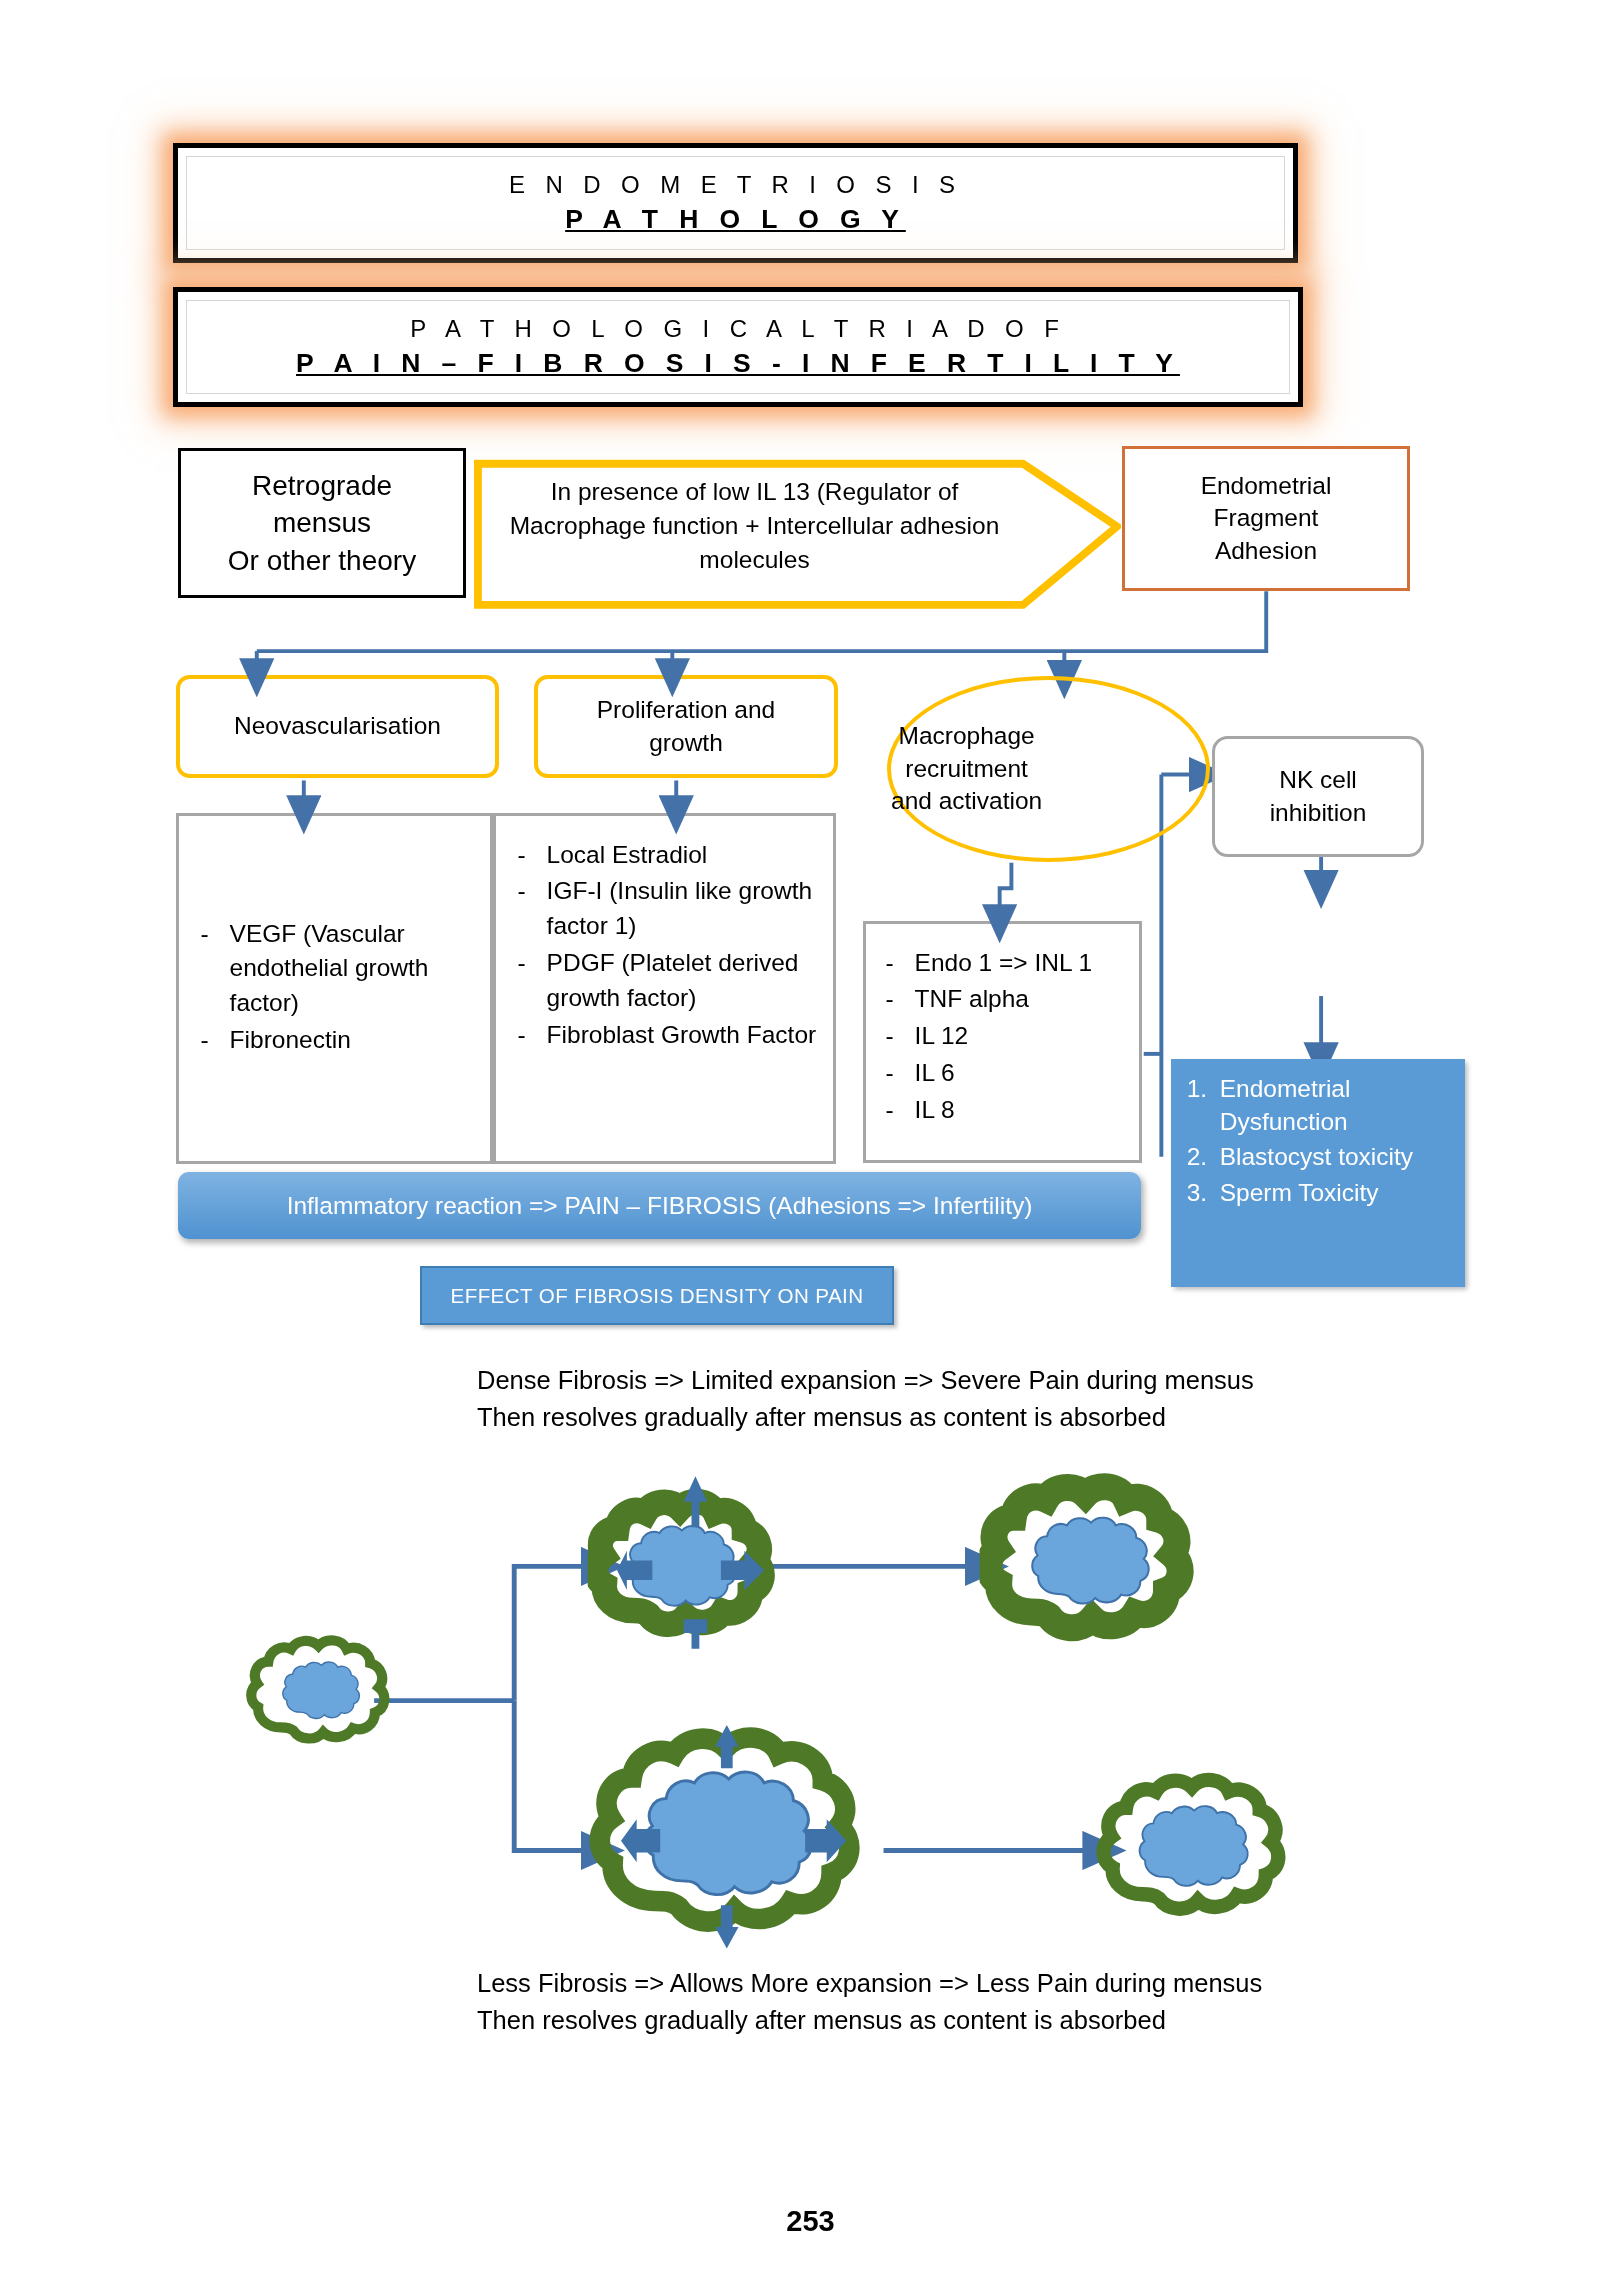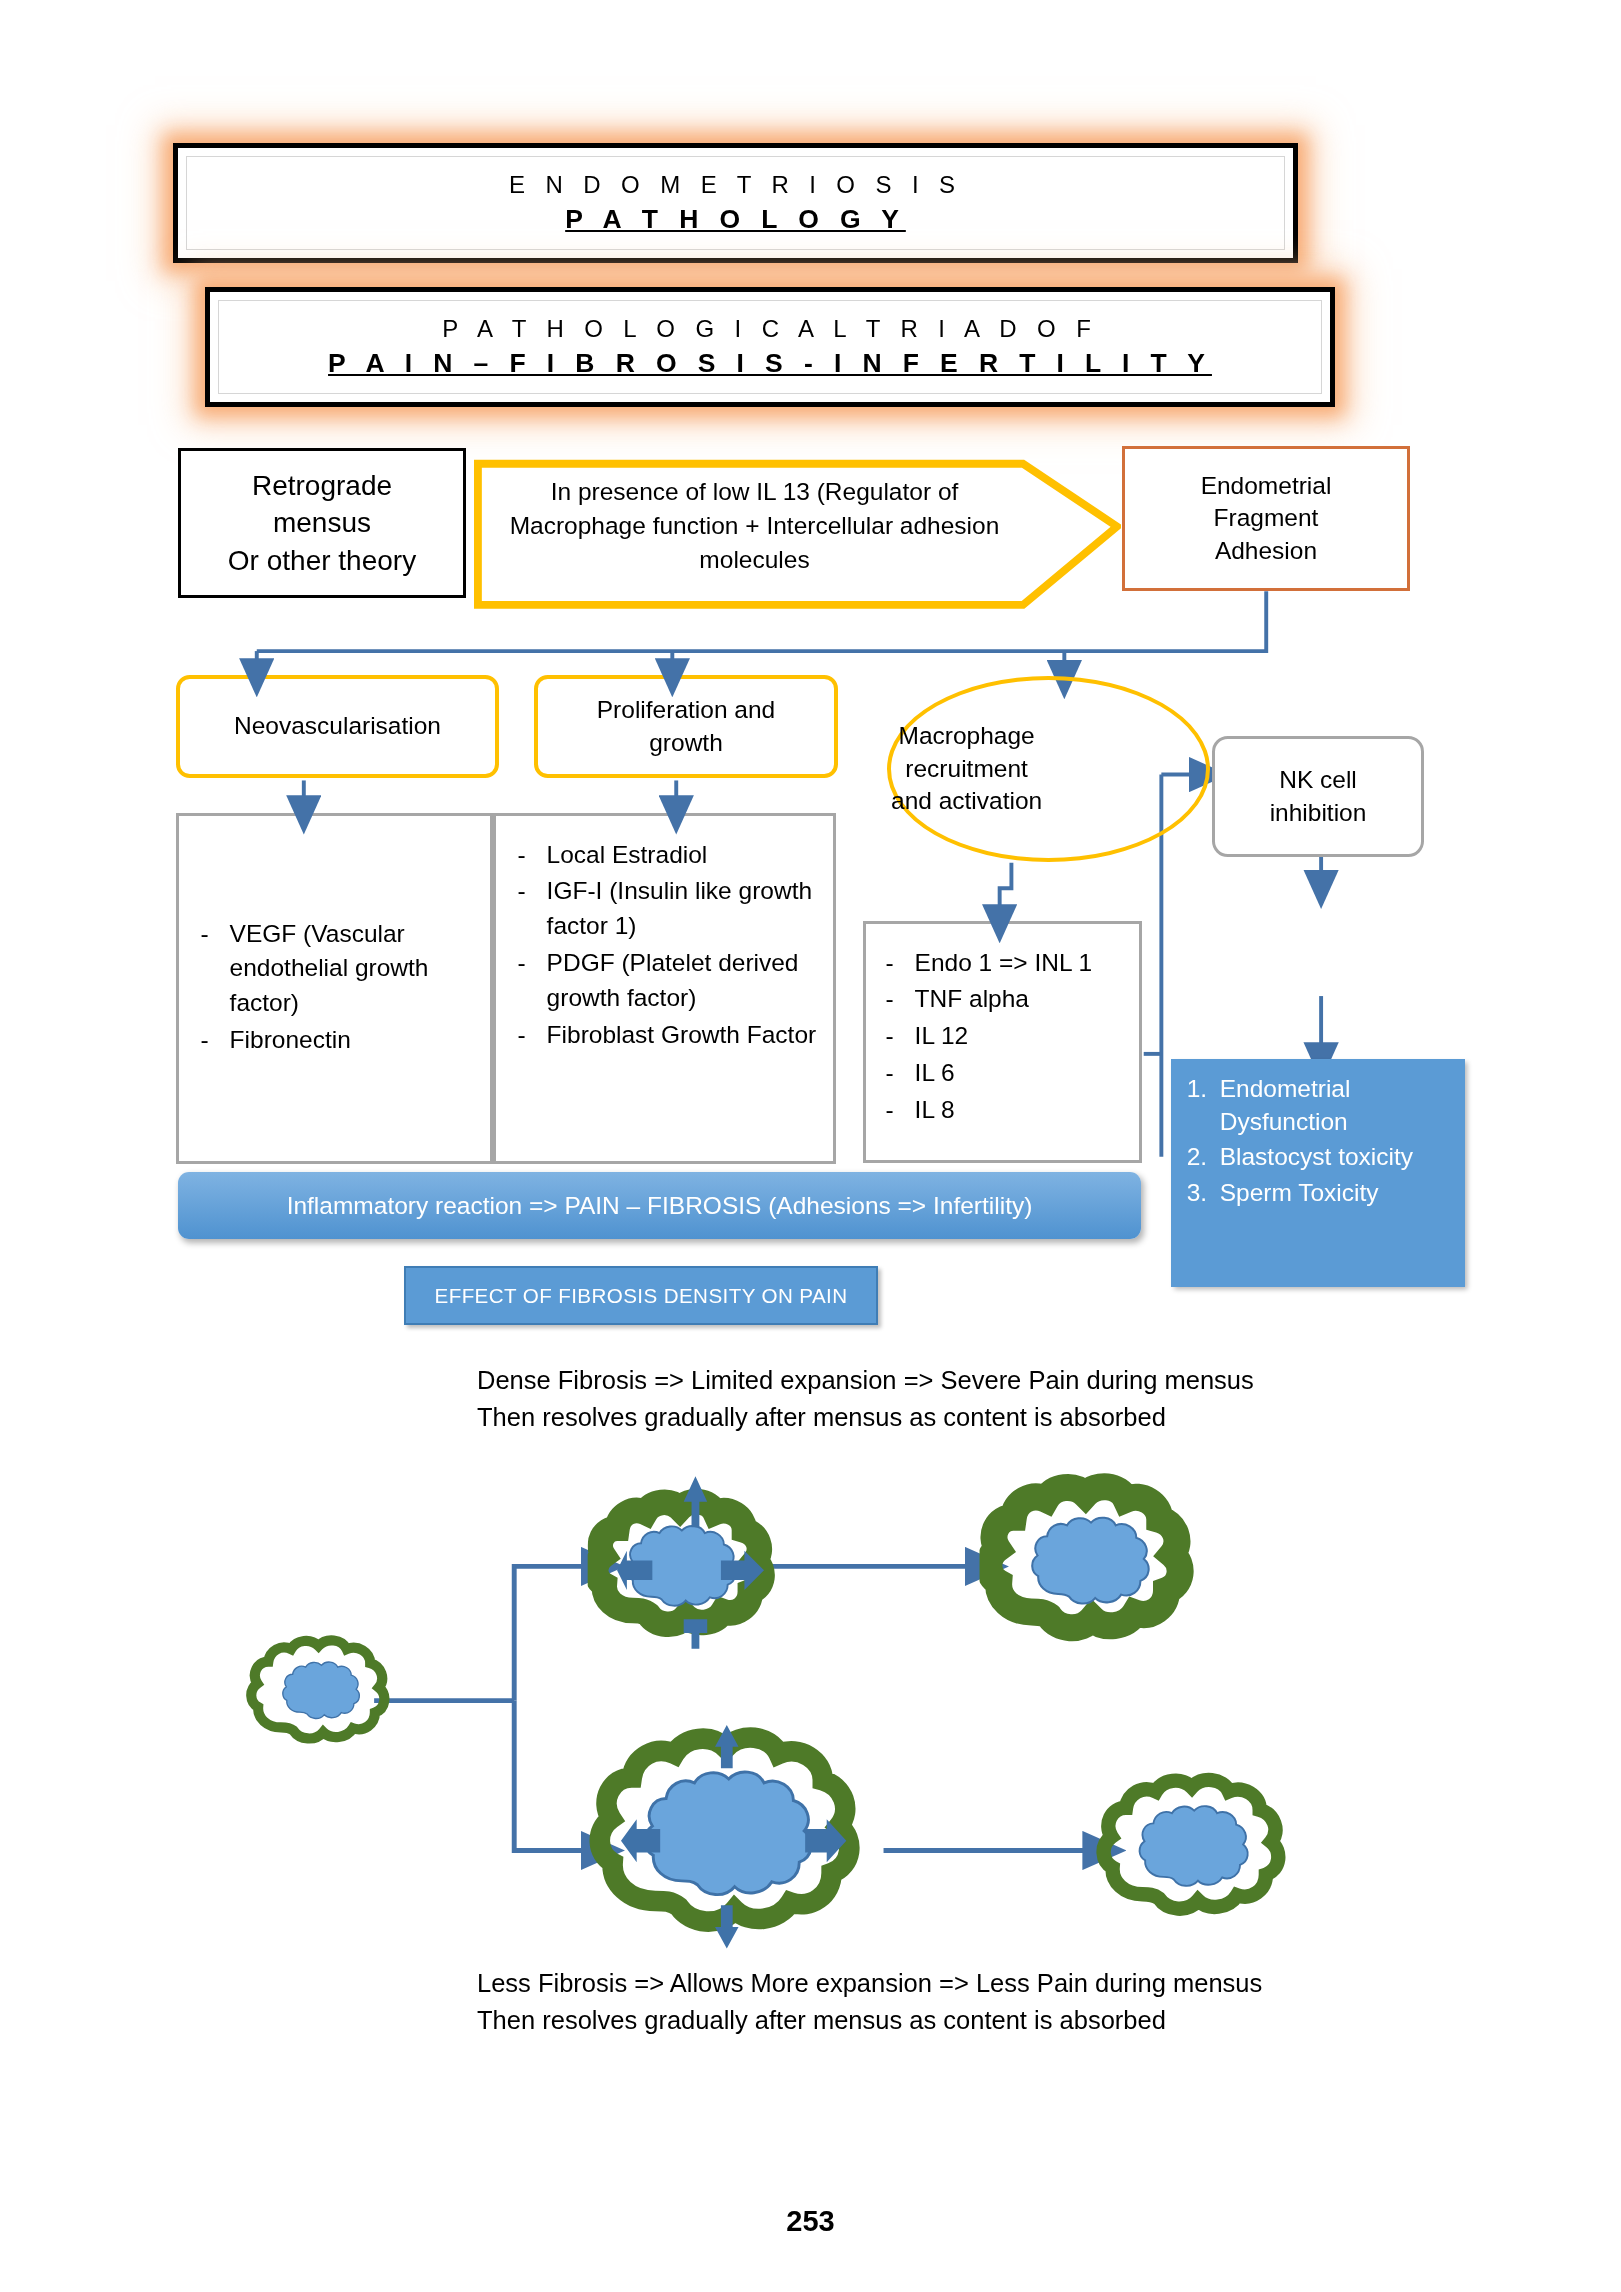--- a/index.html
+++ b/index.html
@@ -8,21 +8,21 @@
 
   
   .banner{position:absolute;box-sizing:border-box;background:#fff;border:5.9px solid #000;
           box-shadow:0 0 17.6px 8.8px rgba(248,170,114,.95), 0 0 33px 17.6px rgba(250,196,155,.6);}
   .banner-inner{position:absolute;left:7.8px;top:7.8px;right:7.8px;bottom:7.8px;border:1px solid #d6d6d6;background:#fff;
                 display:flex;flex-direction:column;align-items:center;justify-content:center;}
   .bn-l1{font-size:24px;letter-spacing:6.9px;font-weight:400;white-space:nowrap;}
   .bn-l2{font-size:26.5px;letter-spacing:6.9px;font-weight:bold;text-decoration:underline;white-space:nowrap;margin-top:5.9px;}
 
   #banner1{left:173px;top:143px;width:1125px;height:120px;}
-  #banner2{left:173px;top:287px;width:1130px;height:120px;margin-left:32px;}
+  #banner2{left:173px;top:287px;width:1130px;height:120px;}
 
   
   .box{position:absolute;box-sizing:border-box;display:flex;align-items:center;justify-content:center;
        text-align:center;background:#fff;}
   .box .txt{line-height:1.33;}
 
   #box-retrograde{left:178px;top:448px;width:288px;height:150px;border:3.9px solid #000;font-size:28px;}
   #box-endoadh{left:1122px;top:446px;width:288px;height:145px;border:3.9px solid #d2703a;font-size:24.5px;}
 
   
@@ -68,21 +68,21 @@
   #panel-outcomes ol{list-style:none;margin:0;padding:13.7px 9.8px 0 15.7px;}
   #panel-outcomes li{display:flex;font-size:24.5px;line-height:1.34;margin-bottom:2.9px;}
   #panel-outcomes li .num{width:33px;flex:0 0 33px;}
   #panel-outcomes li .itxt{flex:1;}
 
   
   #pill-inflam{position:absolute;left:178px;top:1172px;width:963px;height:67px;border-radius:11px;
       background:linear-gradient(180deg,#7fb3e2 0%,#4f92d0 100%);box-shadow:2.9px 3.9px 5.9px rgba(0,0,0,.3);
       display:flex;align-items:center;justify-content:center;color:#fff;font-size:24.5px;z-index:7;}
 
-  #tag-effect{position:absolute;left:404px;top:1266px;width:470px;height:55px;
+  #tag-effect{position:absolute;left:420px;top:1266px;width:470px;height:55px;
       background:#5b9bd5;border:2px solid #3f7db5;box-shadow:2.9px 2.9px 3.9px rgba(0,0,0,.25);
       display:flex;align-items:center;justify-content:center;color:#fff;font-size:20.6px;letter-spacing:0.4px;}
 
   
   .caption{position:absolute;font-size:25.5px;line-height:1.45;text-align:left;white-space:pre-line;}
   #cap-dense{left:477px;top:1362px;width:882px;}
   #cap-less{left:477px;top:1965px;width:882px;}
 
   #page-number{position:absolute;left:0;top:2205px;width:1621px;text-align:center;font-size:29px;font-weight:bold;}
 

